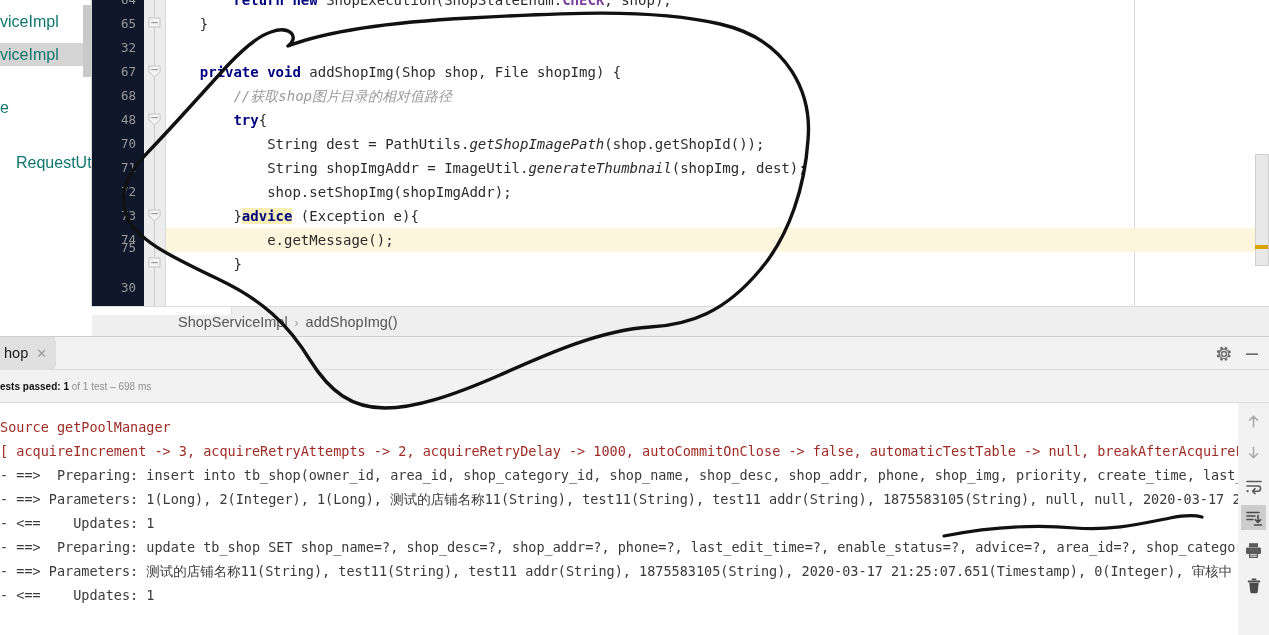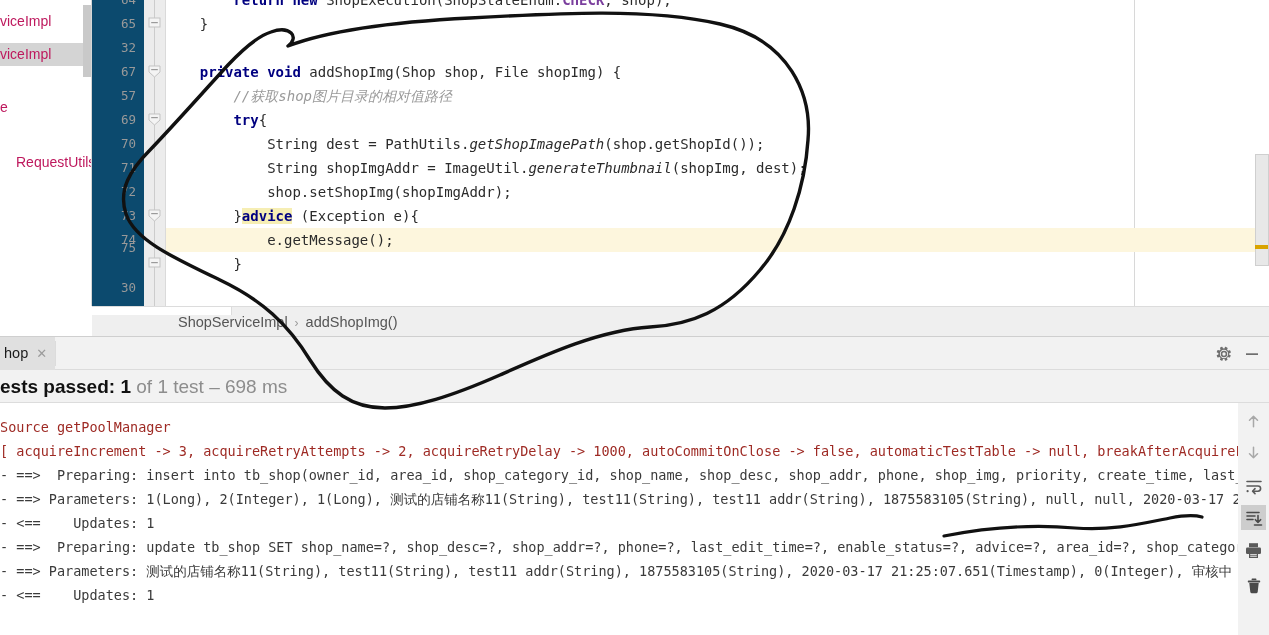--- a/index.html
+++ b/index.html
@@ -17,34 +17,34 @@
     background: #ffffff; overflow: hidden;
   }
   
   .sidebar {
     position: absolute; left: 0; top: 0; width: 92px; height: 306px;
     background: #ffffff; overflow: hidden;
     border-right: 1px solid #d6d6d6;
   }
   .side-item {
     position: absolute; left: 0; height: 23px; line-height: 23px;
-    white-space: nowrap; font-size: 14px; color: #be185d;
+    white-space: nowrap; font-size: 16px; color: #0f766e;
     padding-left: 0px; width: 108px; overflow: hidden;
   }
   .side-item.selected { background: #d4d4d4; }
 
   .sidebar-scroll {
     position: absolute; right: 0; top: 5px; width: 8px; height: 72px;
     background: #c9c9c9; border-radius: 0;
   }
 
   
   .gutter {
     position: absolute; left: 92px; top: 0; width: 52px; height: 306px;
-    background: #0c4a6e;
+    background: #0f172a;
   }
   .gutter-num {
     position: absolute; right: 8px; width: 40px; text-align: right;
     font-family: "DejaVu Sans Mono", monospace; font-size: 12.5px;
     color: #999999; height: 24px; line-height: 24px;
   }
   .fold-col {
     position: absolute; left: 144px; top: 0; width: 22px; height: 306px;
     background: #ececec; border-right: 1px solid #dadada;
   }
@@ -135,21 +135,21 @@
   }
   .min-btn {
     position: absolute; right: 8px; top: 8px; width: 18px; height: 18px;
     cursor: pointer;
   }
 
   
   .test-summary {
     position: absolute; left: 0; top: 33px; width: 1269px; height: 33px;
     background: #f2f2f2; border-bottom: 1px solid #dcdcdc;
-    line-height: 33px; font-size: 19px; white-space: nowrap;
+    line-height: 33px; font-size: 10px; white-space: nowrap;
     padding-left: 0px;
   }
   .ts-strong { color: #111111; font-weight: 600; }
   .ts-count { color: #111111; font-weight: 700; }
   .ts-dim { color: #8d8d8d; }
 
   
   .console {
     position: absolute; left: 0; top: 66px; width: 1238px; height: 233px;
     background: #ffffff; overflow: hidden;
@@ -198,22 +198,22 @@
       <div class="side-item" style="top:96px;"><span>e</span></div>
       <div class="side-item" style="top:151px;padding-left:16px;"><span>RequestUtils</span></div>
       <div class="sidebar-scroll"></div>
     </div>
 
     <div class="gutter" id="gutter">
         <div class="gutter-num" style="top: -12px;">64</div>
         <div class="gutter-num" style="top: 12px;">65</div>
         <div class="gutter-num" style="top: 36px;">32</div>
         <div class="gutter-num" style="top: 60px;">67</div>
-        <div class="gutter-num" style="top: 84px;">57</div>
-        <div class="gutter-num" style="top: 108px;">69</div>
+        <div class="gutter-num" style="top: 84px;">68</div>
+        <div class="gutter-num" style="top: 108px;">48</div>
         <div class="gutter-num" style="top: 132px;">70</div>
         <div class="gutter-num" style="top: 156px;">71</div>
         <div class="gutter-num" style="top: 180px;">72</div>
         <div class="gutter-num" style="top: 204px;">73</div>
         <div class="gutter-num" style="top: 228px;">74</div>
         <div class="gutter-num" style="top: 236px;">75</div>
         <div class="gutter-num" style="top: 276px;">30</div>
       </div>
 
     <div class="fold-col">

